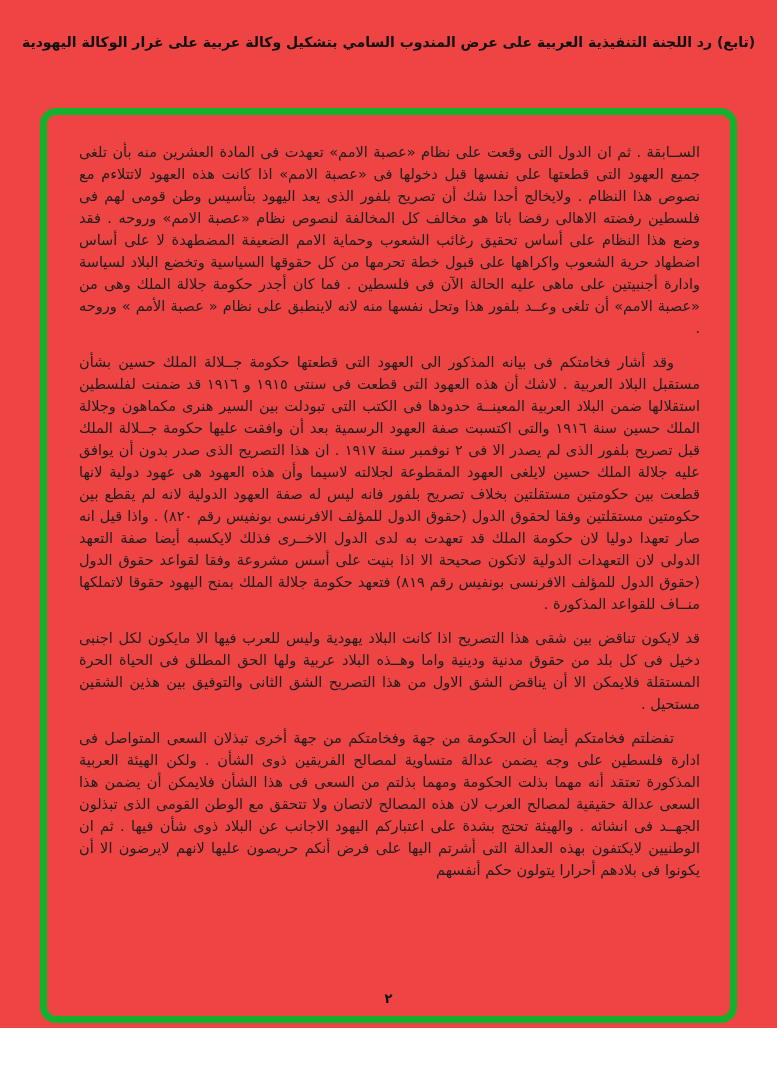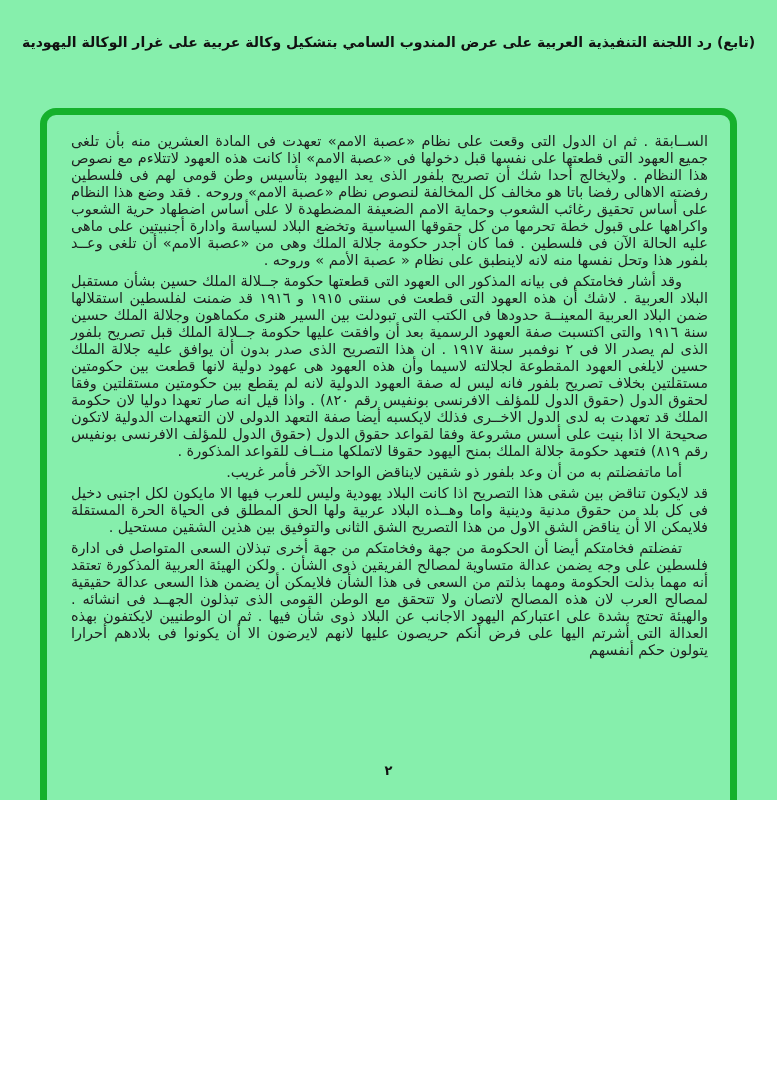--- a/index.html
+++ b/index.html
@@ -1,20 +1,20 @@
 <!DOCTYPE html>
 <html lang="ar"><head>
 <meta charset="utf-8">
 <style>
   html, body { margin: 0; padding: 0; background: #ffffff; }
   .page {
     position: relative;
     width: 777px;
-    height: 800px;
-    background: #86efac;
+    height: 1028px;
+    background: #ef4444;
     font-family: "DejaVu Sans", sans-serif;
     color: #1b1b1b;
     overflow: hidden;
   }
   .header {
     position: absolute;
     top: 34px; left: 0; right: 0;
     text-align: center;
     direction: rtl;
   }
@@ -35,23 +35,23 @@
     left: 40px; top: 108px;
     width: 697px; height: 915px;
     box-sizing: border-box;
     border: 7px solid #15b12c; 
     border-radius: 16px;
     padding: 14px 18px 8px 20px;
     direction: rtl;
     overflow: hidden;
   }
   .frame p {
-    margin: 4px;
+    margin: 12px;
     font-size: 14.5px;
-    line-height: 17px;
+    line-height: 22px;
     text-align: justify;
     color: #1e1e1e;
   }
   .indent { text-indent: 26px; }
   .gap { margin-top: 11px; }
   .pageno {
     position: absolute;
     bottom: 22px; left: 0; right: 0;
     text-align: center;
     font-size: 13px;
@@ -64,20 +64,19 @@
 
 <div class="page">
 
   <div class="header">
     <div class="title">(تابع) رد اللجنة التنفيذية العربية على عرض المندوب السامي بتشكيل وكالة عربية على غرار الوكالة اليهودية</div>
   </div>
 
   <div class="frame" style="border-color: rgb(21, 177, 44);">
     <p>الســابقة . ثم ان الدول التى وقعت على نظام «عصبة الامم» تعهدت فى المادة العشرين منه بأن تلغى جميع العهود التى قطعتها على نفسها قبل دخولها فى «عصبة الامم» اذا كانت هذه العهود لاتتلاءم مع نصوص هذا النظام . ولايخالج أحدا شك أن تصريح بلفور الذى يعد اليهود بتأسيس وطن قومى لهم فى فلسطين رفضته الاهالى رفضا باتا هو مخالف كل المخالفة لنصوص نظام «عصبة الامم» وروحه . فقد وضع هذا النظام على أساس تحقيق رغائب الشعوب وحماية الامم الضعيفة المضطهدة لا على أساس اضطهاد حرية الشعوب واكراهها على قبول خطة تحرمها من كل حقوقها السياسية وتخضع البلاد لسياسة وادارة أجنبيتين على ماهى عليه الحالة الآن فى فلسطين . فما كان أجدر حكومة جلالة الملك وهى من «عصبة الامم» أن تلغى وعــد بلفور هذا وتحل نفسها منه لانه لاينطبق على نظام « عصبة الأمم » وروحه .</p>
     <p class="indent gap">وقد أشار فخامتكم فى بيانه المذكور الى العهود التى قطعتها حكومة جــلالة الملك حسين بشأن مستقبل البلاد العربية . لاشك أن هذه العهود التى قطعت فى سنتى ١٩١٥ و ١٩١٦ قد ضمنت لفلسطين استقلالها ضمن البلاد العربية المعينــة حدودها فى الكتب التى تبودلت بين السير هنرى مكماهون وجلالة الملك حسين سنة ١٩١٦ والتى اكتسبت صفة العهود الرسمية بعد أن وافقت عليها حكومة جــلالة الملك قبل تصريح بلفور الذى لم يصدر الا فى ٢ نوفمبر سنة ١٩١٧ . ان هذا التصريح الذى صدر بدون أن يوافق عليه جلالة الملك حسين لايلغى العهود المقطوعة لجلالته لاسيما وأن هذه العهود هى عهود دولية لانها قطعت بين حكومتين مستقلتين بخلاف تصريح بلفور فانه ليس له صفة العهود الدولية لانه لم يقطع بين حكومتين مستقلتين وفقا لحقوق الدول (حقوق الدول للمؤلف الافرنسى بونفيس رقم ٨٢٠) . واذا قيل انه صار تعهدا دوليا لان حكومة الملك قد تعهدت به لدى الدول الاخــرى فذلك لايكسبه أيضا صفة التعهد الدولى لان التعهدات الدولية لاتكون صحيحة الا اذا بنيت على أسس مشروعة وفقا لقواعد حقوق الدول (حقوق الدول للمؤلف الافرنسى بونفيس رقم ٨١٩) فتعهد حكومة جلالة الملك بمنح اليهود حقوقا لاتملكها منــاف للقواعد المذكورة .</p>
-    <p class="indent gap">أما ماتفضلتم به من أن وعد بلفور ذو شقين لايناقض الواحد الآخر فأمر غريب.</p>
     <p>قد لايكون تناقض بين شقى هذا التصريح اذا كانت البلاد يهودية وليس للعرب فيها الا مايكون لكل اجنبى دخيل فى كل بلد من حقوق مدنية ودينية واما وهــذه البلاد عربية ولها الحق المطلق فى الحياة الحرة المستقلة فلايمكن الا أن يناقض الشق الاول من هذا التصريح الشق الثانى والتوفيق بين هذين الشقين مستحيل .</p>
     <p class="indent gap">تفضلتم فخامتكم أيضا أن الحكومة من جهة وفخامتكم من جهة أخرى تبذلان السعى المتواصل فى ادارة فلسطين على وجه يضمن عدالة متساوية لمصالح الفريقين ذوى الشأن . ولكن الهيئة العربية المذكورة تعتقد أنه مهما بذلت الحكومة ومهما بذلتم من السعى فى هذا الشأن فلايمكن أن يضمن هذا السعى عدالة حقيقية لمصالح العرب لان هذه المصالح لاتصان ولا تتحقق مع الوطن القومى الذى تبذلون الجهــد فى انشائه . والهيئة تحتج بشدة على اعتباركم اليهود الاجانب عن البلاد ذوى شأن فيها . ثم ان الوطنيين لايكتفون بهذه العدالة التى أشرتم اليها على فرض أنكم حريصون عليها لانهم لايرضون الا أن يكونوا فى بلادهم أحرارا يتولون حكم أنفسهم</p>
   </div>
 
   <div class="pageno">٢</div>
 
 </div>
 
 </body></html>

